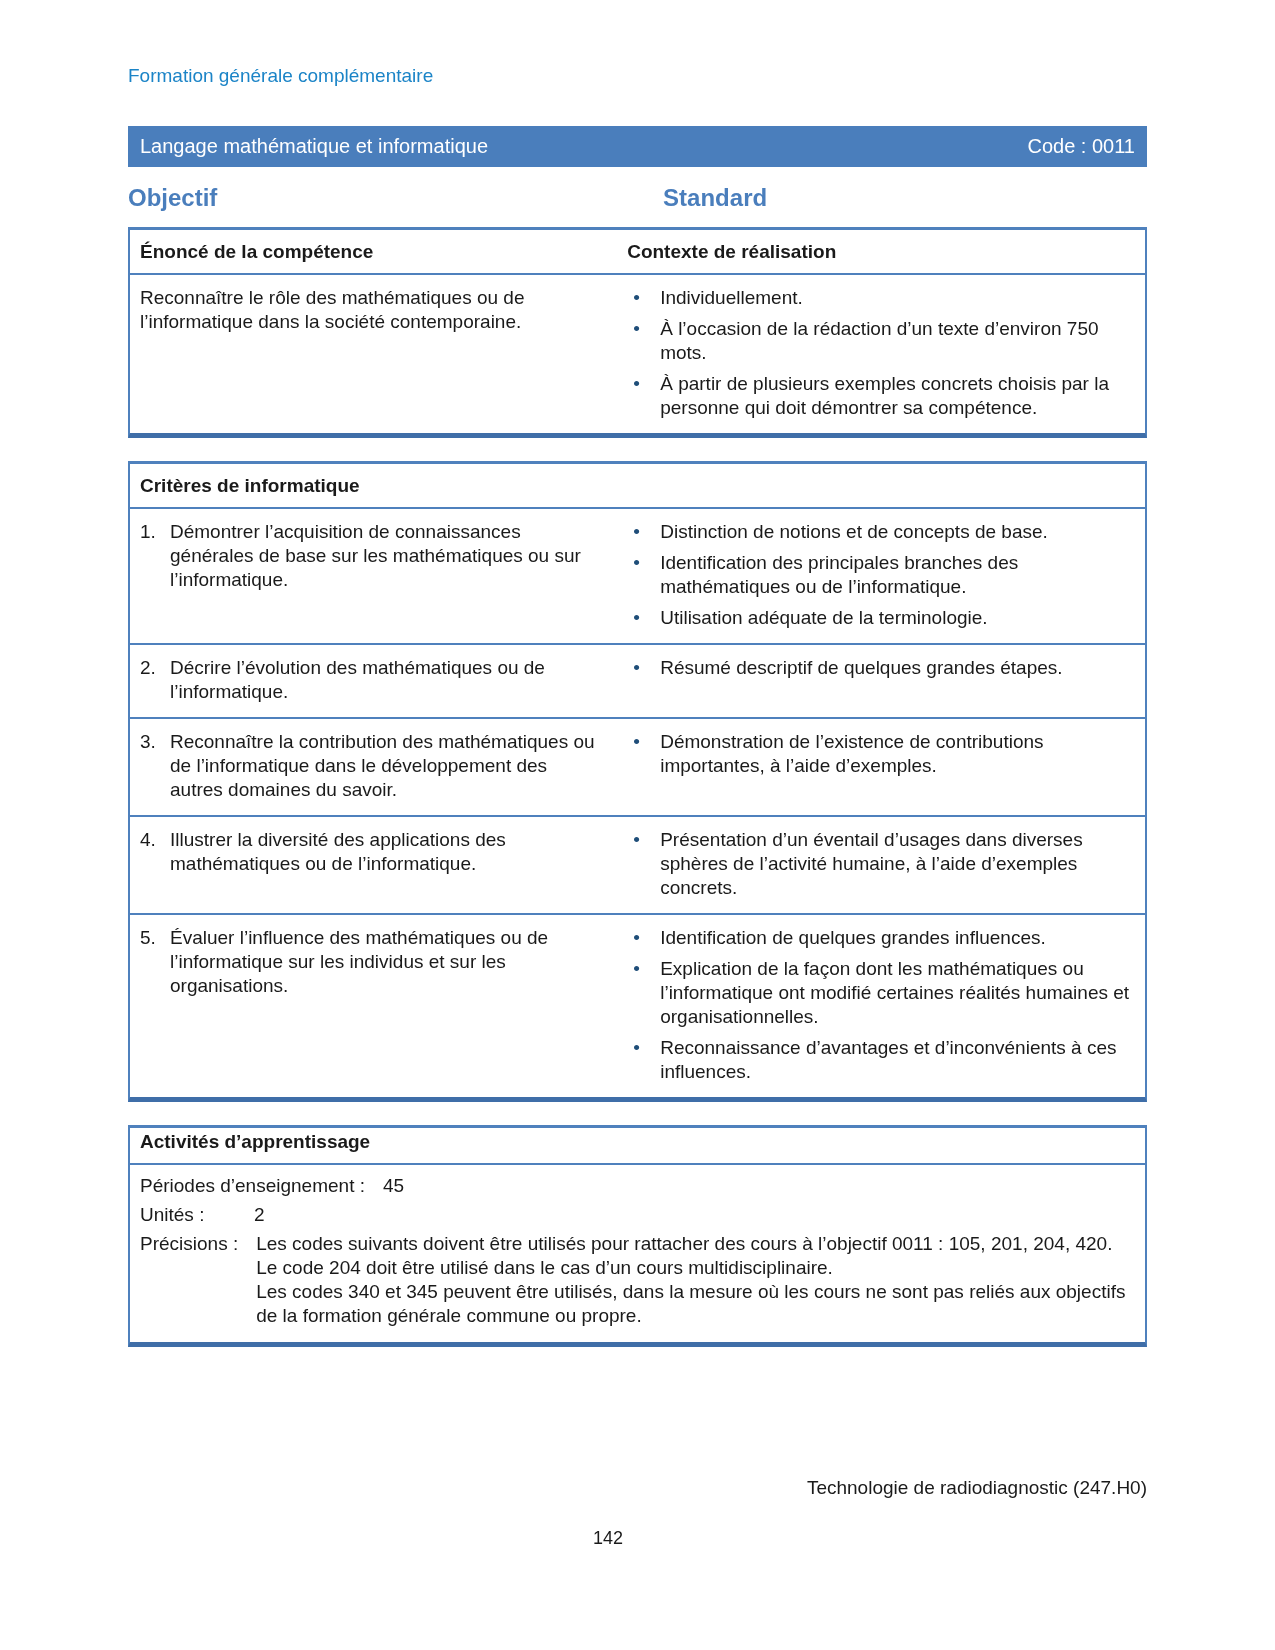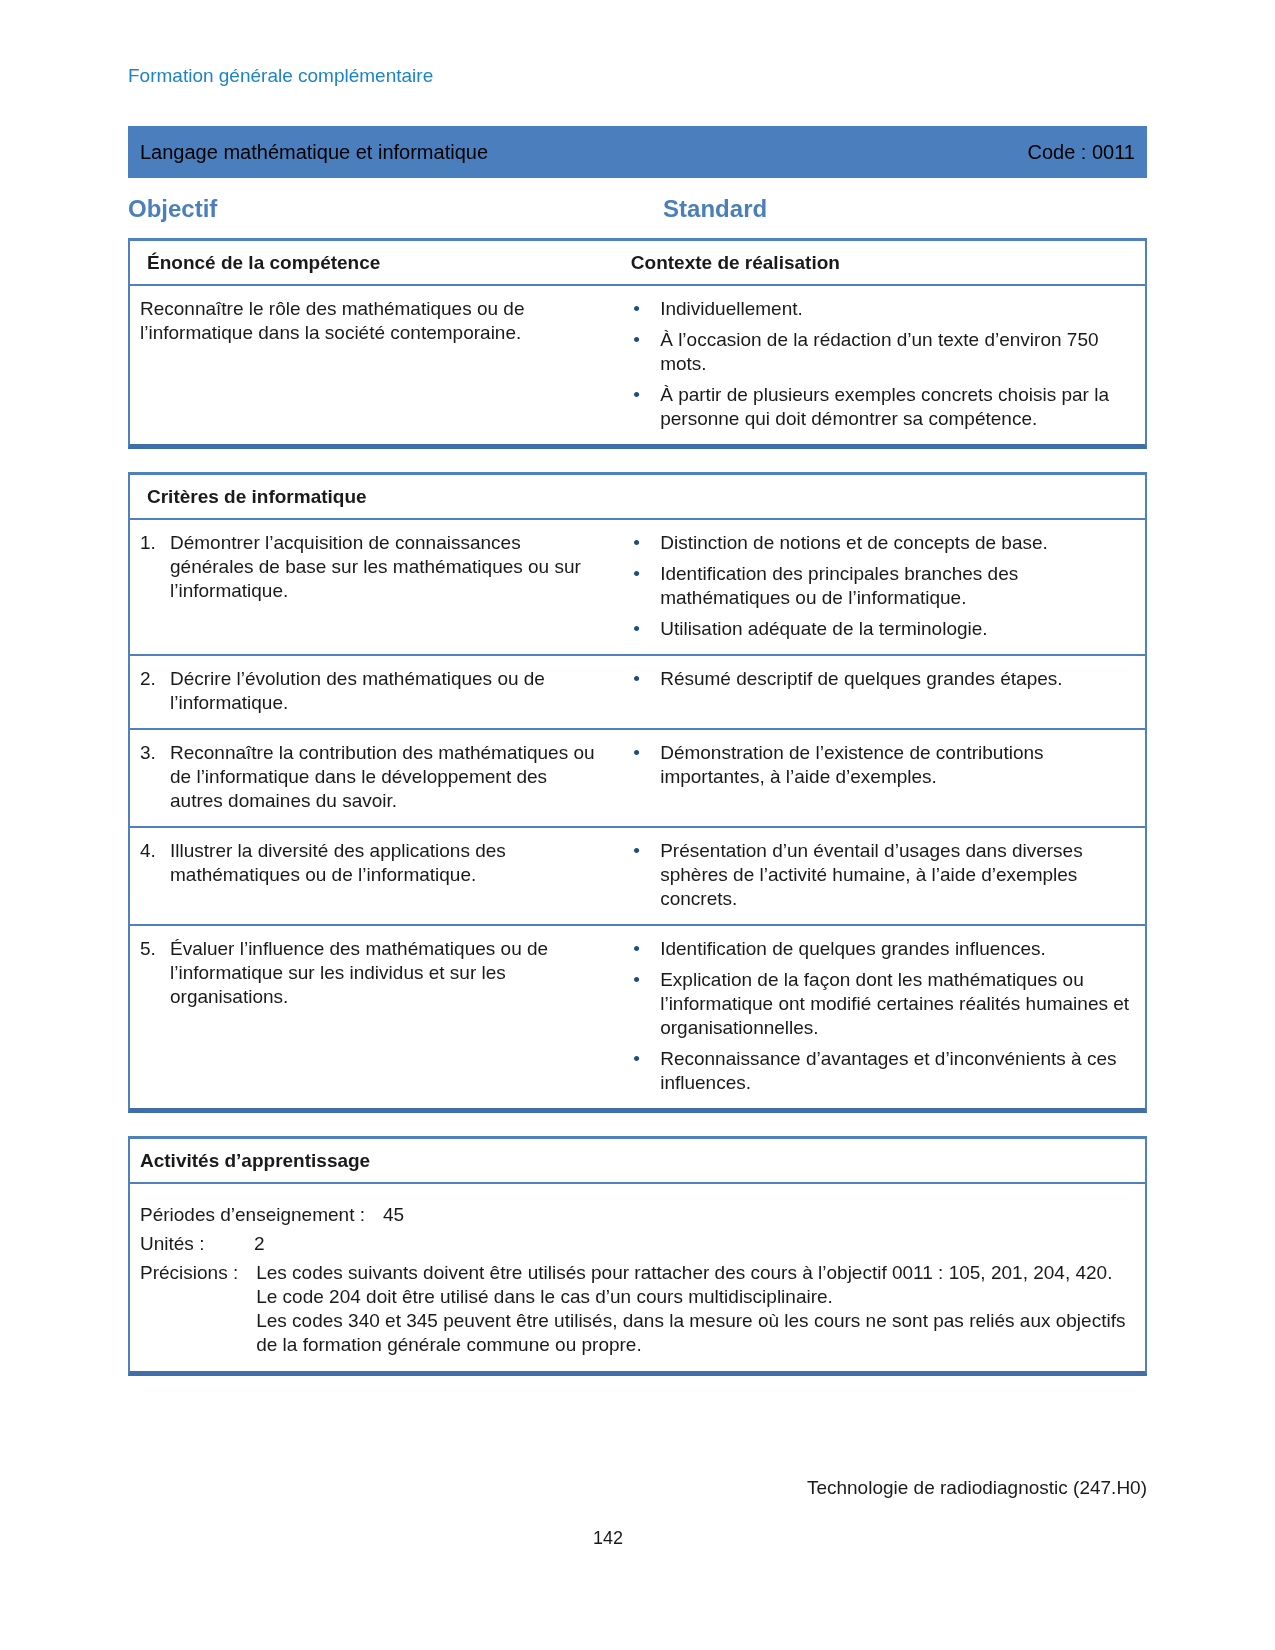--- a/index.html
+++ b/index.html
@@ -11,23 +11,23 @@
   }
   .content{position:absolute;left:128px;top:0;width:1019px;}
 
   .section-label{
     margin-top:64px;text-align:left;
     color:var(--top-label-blue,#1b84c7);
     font-size:19px;line-height:24px;
   }
 
   .banner{
-    margin-top:38px;height:52px;
+    margin-top:38px;height:41px;
     background:var(--banner-blue,#4a7ebc);
-    color:#000000;font-size:20px;
+    color:#ffffff;font-size:20px;
     display:flex;align-items:center;justify-content:space-between;
     padding:0 12px;box-sizing:border-box;
   }
 
   .col-headings{
     margin-top:17px;margin-bottom:15px;
     display:grid;grid-template-columns:48% 52%;
     font-size:24px;font-weight:bold;
     color:var(--heading-blue,#4a7ebc);
     gap:46px;
@@ -37,21 +37,20 @@
     border:2px solid var(--border-blue,#4f81bd);
     border-top-width:3px;
     border-bottom:5px solid var(--border-bottom-blue,#3f6ea8);
     margin-bottom:23px;
     font-size:19px;line-height:24px;
   }
   .tbl-head{
     display:grid;grid-template-columns:48% 52%;
     border-bottom:2px solid var(--border-blue,#4f81bd);
     font-weight:bold;
-    padding-left:7px;
   }
   .tbl-head > div{padding:10px 10px 9px 10px;}
   .grid-row{
     display:grid;grid-template-columns:48% 52%;
     border-bottom:2px solid var(--border-blue,#4f81bd);
   }
   .grid-row:last-child{border-bottom:none;}
   .cell{padding:11px 14px 13px 10px;box-sizing:border-box;}
 
   .numrow{display:flex;}
@@ -60,24 +59,24 @@
 
   .bullet{display:flex;margin-bottom:7px;}
   .bullet:last-child{margin-bottom:0;}
   .dot{
     width:33px;flex:none;padding-left:6px;box-sizing:border-box;
     color:var(--bullet-navy,#1f4e79);
   }
   .btxt{flex:1;}
 
   .act-head{
-    padding:10px 10px 9px 10px;font-weight:bold;
+    padding:2px 10px 9px 10px;font-weight:bold;
     border-bottom:2px solid var(--border-blue,#4f81bd);
   }
-  .act-body{padding:19px 14px 14px 10px;}
+  .act-body{padding:9px 14px 14px 10px;}
   .act-row{display:flex;margin-bottom:5px;}
   .act-row:last-child{margin-bottom:0;}
   .act-label{min-width:96px;padding-right:18px;white-space:nowrap;flex:none;}
   .act-value{flex:1;}
   .act-para{margin:0 0 0 0;}
 
   .footer-program{
     position:absolute;top:1477px;left:128px;width:1019px;
     text-align:right;font-size:19px;
   }

